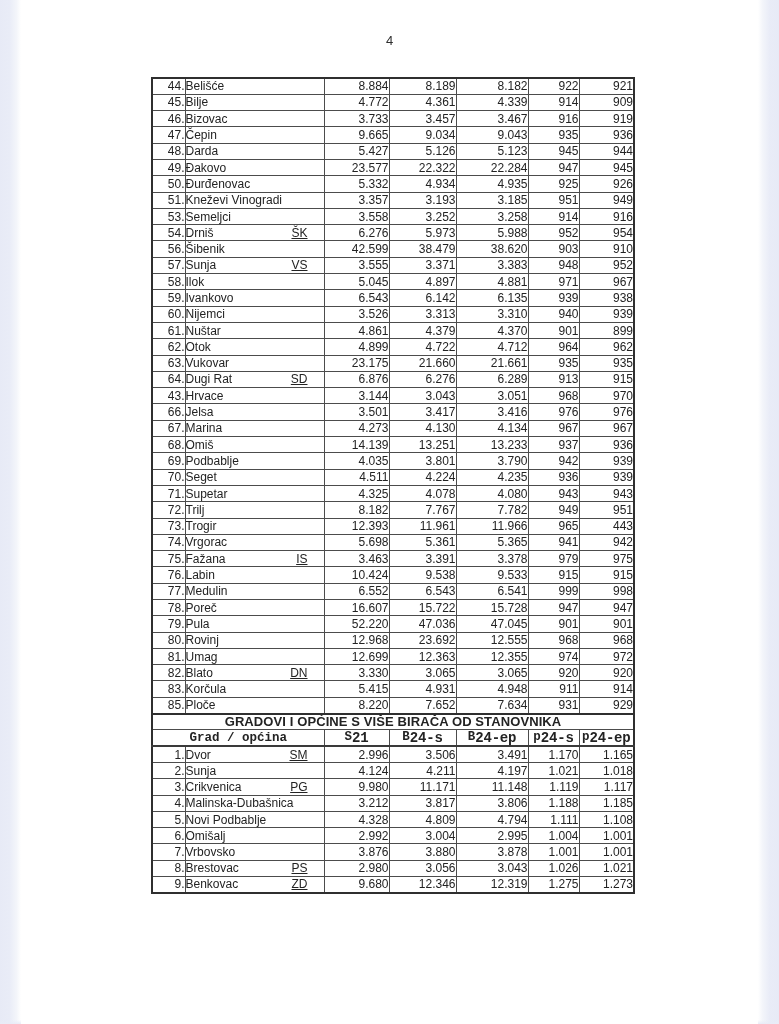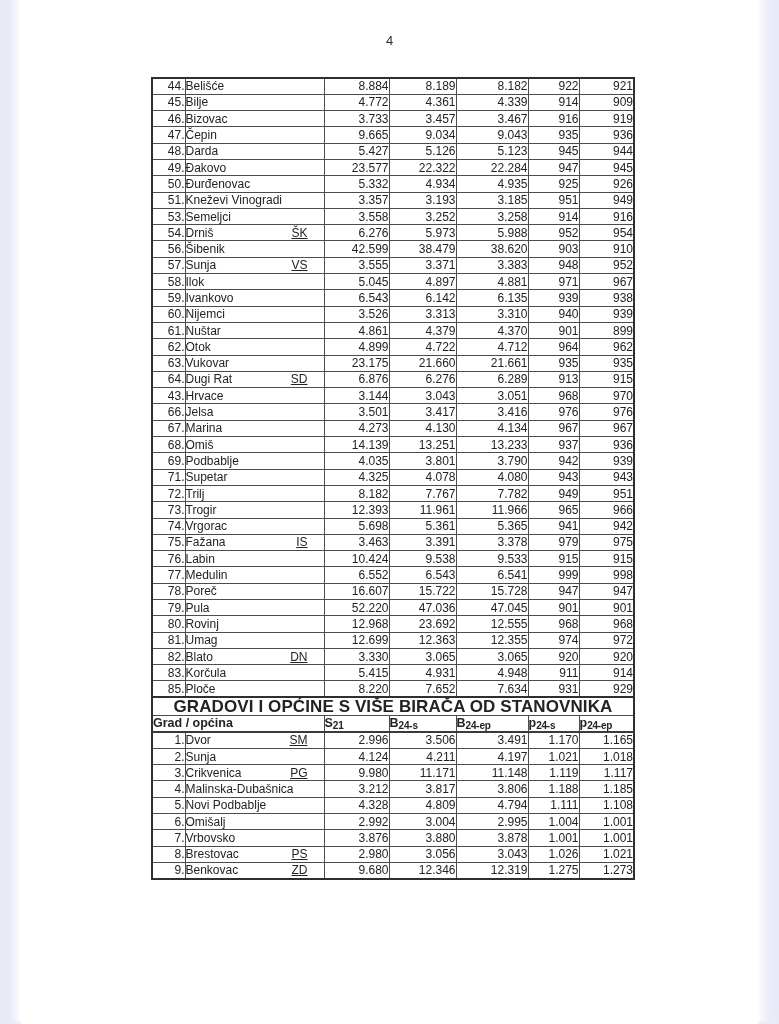--- a/index.html
+++ b/index.html
@@ -50,29 +50,30 @@
     vertical-align: middle;
     white-space: nowrap;
     overflow: hidden;
     color: #232323;
   }
   td.c-num  { text-align: right; padding-right: 5px; margin-left: 18px; }
   td.c-name { text-align: left;  padding-left: 7px; }
   td.c-name .county { float: right; padding-right: 16px; text-decoration: underline; }
   td.c-val  { text-align: right; padding-right: 7px; }
   tr.section-title-row td {
-    font-weight: bold; text-align: center; font-size: 17px;
+    font-weight: bold; text-align: center; font-size: 13px;
     border-top: 2px solid #2f2f2f; letter-spacing: 0.1px;
   }
   tr.col-header-row td {
-    font-weight: bold; font-size: 12.5px;
+    font-weight: bold; text-align: center; font-size: 12.5px;
     border-bottom: 2px solid #3a3a3a;
+    font-family: Liberation Mono, monospace;
   }
   tr.col-header-row sub {
-    font-size: 10px; font-weight: bold; vertical-align: -2px; letter-spacing: -0.2px;
+    font-size: 14px; font-weight: bold; vertical-align: -2px; letter-spacing: -0.2px;
   }
 </style>
 </head>
 <body>
 
 <div class="edge-strip edge-left"></div>
 <div class="edge-strip edge-right"></div>
 <div class="edge-bottom"></div>
 
 <div class="page">
@@ -324,20 +325,29 @@
   <tr>
     <td class="c-num">69.</td>
     <td class="c-name"><span class="county"></span><span class="nm">Podbablje</span></td>
     <td class="c-val">4.035</td>
     <td class="c-val">3.801</td>
     <td class="c-val">3.790</td>
     <td class="c-val">942</td>
     <td class="c-val">939</td>
   </tr>
 
+  <tr>
+    <td class="c-num">70.</td>
+    <td class="c-name"><span class="county"></span><span class="nm">Seget</span></td>
+    <td class="c-val">4.511</td>
+    <td class="c-val">4.224</td>
+    <td class="c-val">4.235</td>
+    <td class="c-val">936</td>
+    <td class="c-val">939</td>
+  </tr>
 
   <tr>
     <td class="c-num">71.</td>
     <td class="c-name"><span class="county"></span><span class="nm">Supetar</span></td>
     <td class="c-val">4.325</td>
     <td class="c-val">4.078</td>
     <td class="c-val">4.080</td>
     <td class="c-val">943</td>
     <td class="c-val">943</td>
   </tr>
@@ -352,21 +362,21 @@
     <td class="c-val">951</td>
   </tr>
 
   <tr>
     <td class="c-num">73.</td>
     <td class="c-name"><span class="county"></span><span class="nm">Trogir</span></td>
     <td class="c-val">12.393</td>
     <td class="c-val">11.961</td>
     <td class="c-val">11.966</td>
     <td class="c-val">965</td>
-    <td class="c-val">966</td>
+    <td class="c-val">443</td>
   </tr>
 
   <tr>
     <td class="c-num">74.</td>
     <td class="c-name"><span class="county"></span><span class="nm">Vrgorac</span></td>
     <td class="c-val">5.698</td>
     <td class="c-val">5.361</td>
     <td class="c-val">5.365</td>
     <td class="c-val">941</td>
     <td class="c-val">942</td>

